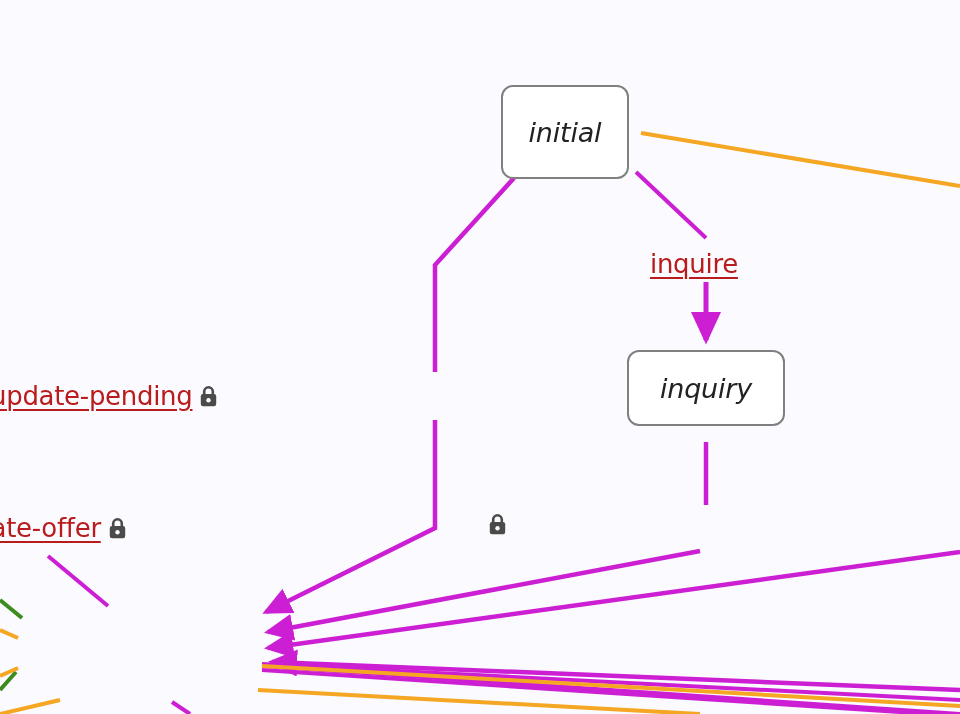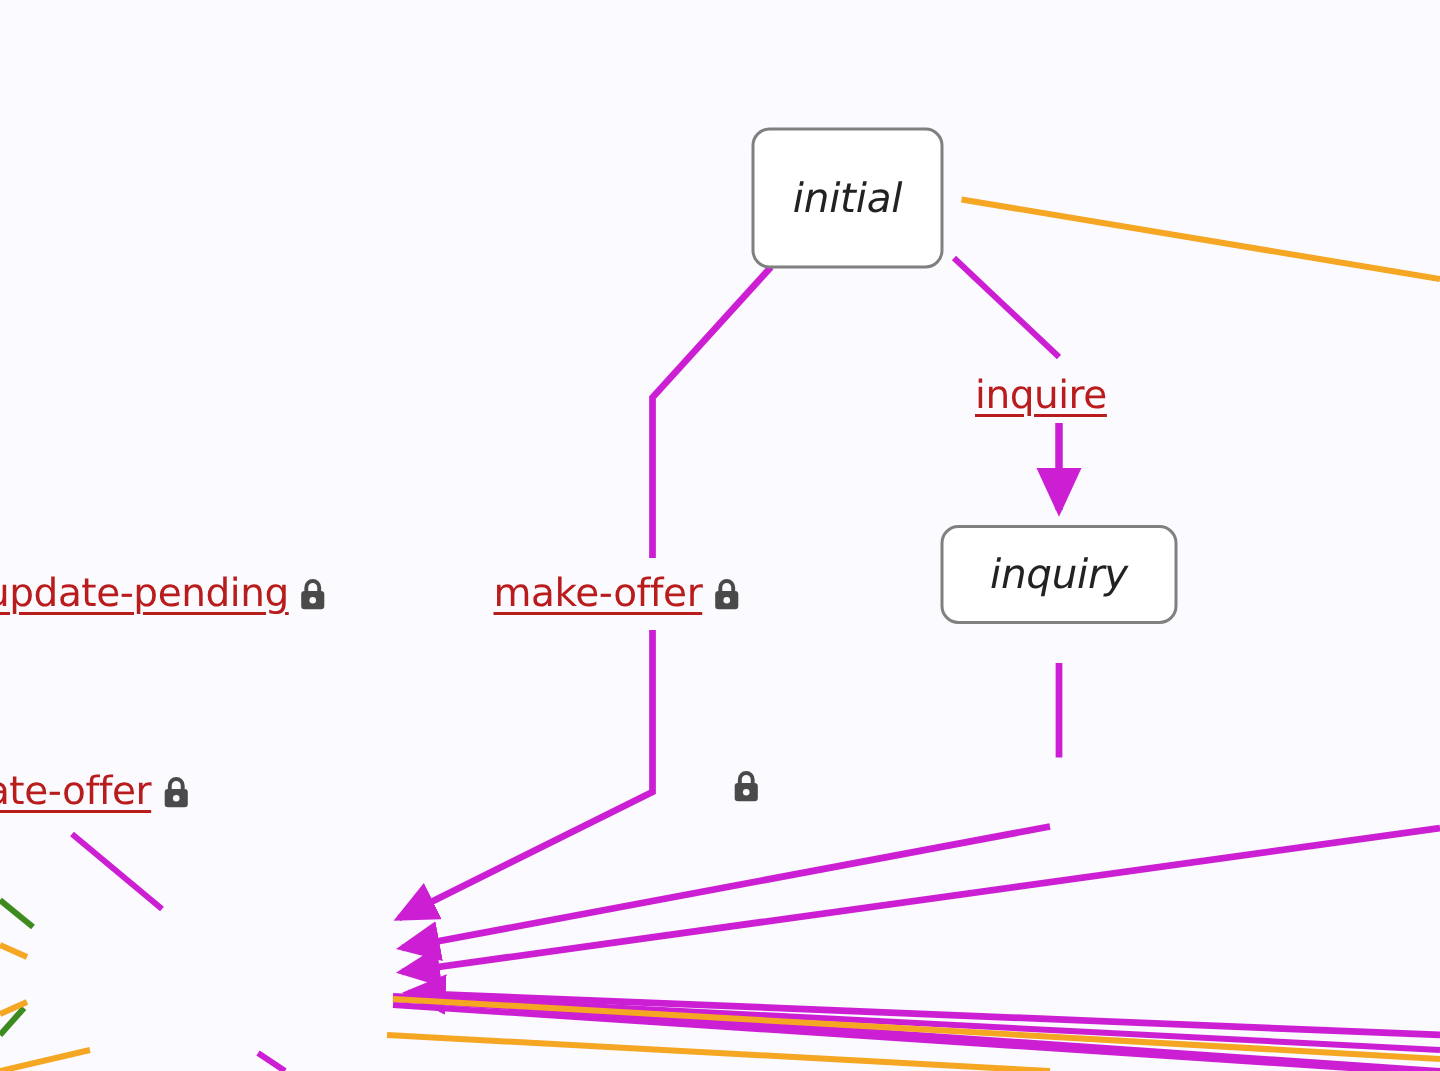--- a/index.html
+++ b/index.html
@@ -103,50 +103,40 @@
     <path d="M 0,676 L 18,668" fill="none" stroke="#f5a623" stroke-width="4"></path>
     <path d="M 0,714 L 60,700" fill="none" stroke="#f5a623" stroke-width="4"></path>
     <path d="M 48,556 L 108,606" fill="none" stroke="#cc1fd4" stroke-width="4"></path>
     <path d="M 172,702 L 190,714" fill="none" stroke="#cc1fd4" stroke-width="4"></path>
   </svg>
 
   <div class="node" style="left:501px; top:85px; width:128px; height:94px;">
     <span class="node-label">initial</span>
   </div>
 
-  <div class="node" style="left:627px; top:350px; width:158px; height:66px;">
+  <div class="node" style="left:627px; top:350px; width:158px; height:76px;">
     <span class="node-label">inquiry</span>
   </div>
 
 
   <div class="edge-label" style="left:648px; top:248px;">
     <span class="edge-label-text">inquire</span>
   </div>
 
   <div class="edge-label" style="left:-12px; top:380px;">
     <span class="edge-label-text">update-pending</span>
     <span class="lock-icon">
       <svg viewBox="0 0 19 22" xmlns="http://www.w3.org/2000/svg">
         <path d="M5.2 9.5 V6.6 a4.3 4.3 0 0 1 8.6 0 V9.5" fill="none" stroke="#4a4a4a" stroke-width="2.6"></path>
         <rect x="1.8" y="9" width="15.4" height="12.2" rx="2.2" fill="#4a4a4a"></rect>
         <circle cx="9.5" cy="15.2" r="2.2" fill="#fbfbff"></circle>
       </svg>
     </span>
   </div>
 
-  <div class="edge-label" style="left:327px; top:380px;">
-    <span class="edge-label-text">make-offer</span>
-    <span class="lock-icon">
-      <svg viewBox="0 0 19 22" xmlns="http://www.w3.org/2000/svg">
-        <path d="M5.2 9.5 V6.6 a4.3 4.3 0 0 1 8.6 0 V9.5" fill="none" stroke="#4a4a4a" stroke-width="2.6"></path>
-        <rect x="1.8" y="9" width="15.4" height="12.2" rx="2.2" fill="#4a4a4a"></rect>
-        <circle cx="9.5" cy="15.2" r="2.2" fill="#fbfbff"></circle>
-      </svg>
-    </span>
-  </div>
 
   <div class="edge-label" style="left:-60px; top:512px;">
     <span class="edge-label-text">update-offer</span>
     <span class="lock-icon">
       <svg viewBox="0 0 19 22" xmlns="http://www.w3.org/2000/svg">
         <path d="M5.2 9.5 V6.6 a4.3 4.3 0 0 1 8.6 0 V9.5" fill="none" stroke="#4a4a4a" stroke-width="2.6"></path>
         <rect x="1.8" y="9" width="15.4" height="12.2" rx="2.2" fill="#4a4a4a"></rect>
         <circle cx="9.5" cy="15.2" r="2.2" fill="#fbfbff"></circle>
       </svg>
     </span>

